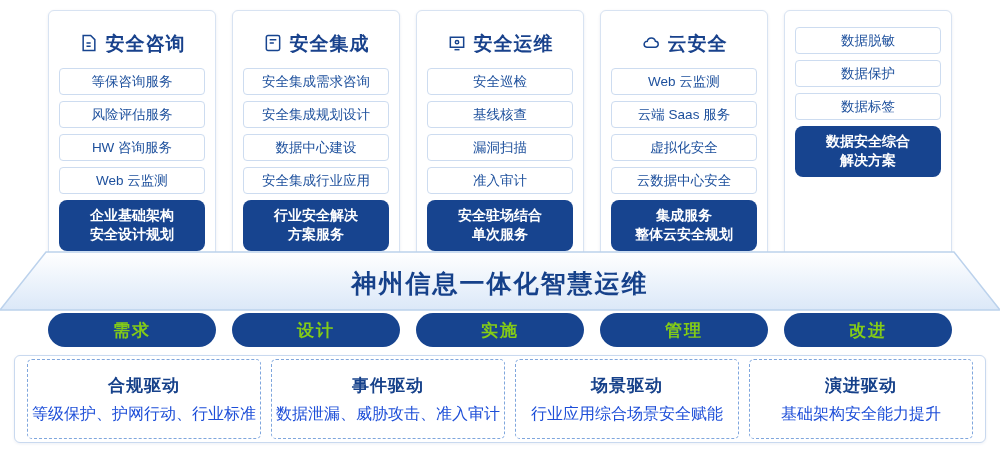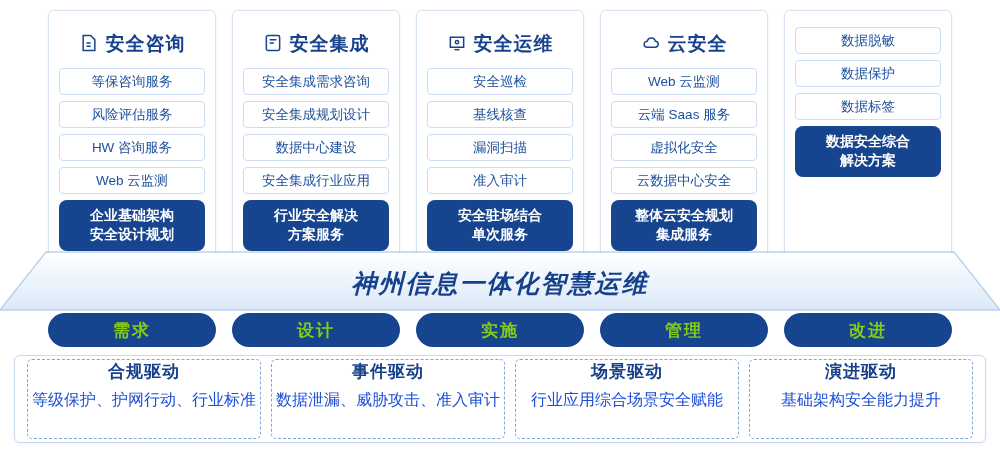--- a/index.html
+++ b/index.html
@@ -87,21 +87,20 @@
   }
   .footer-box span { display: block; }
 
   
   .banner-wrap {
     position: absolute;
     top: 250px;
     left: 0;
     width: 1000px;
     height: 62px;
-    font-style: italic;
   }
   .banner-shape {
     position: absolute;
     inset: 0;
   }
   .banner-text {
     position: absolute;
     width: 100%;
     top: 17px;
     text-align: center;
@@ -158,20 +157,21 @@
   }
   .driver {
     flex: 1 1 0;
     margin: 0 5px;
     border: 1px dashed #7fa6dd;
     border-radius: 5px;
     box-sizing: border-box;
     display: flex;
     flex-direction: column;
     align-items: center;
+    justify-content: center;
     padding: 0 4px;
   }
   .driver-title {
     font-size: 17px;
     font-weight: bold;
     color: #16418a;
     letter-spacing: 1px;
     margin-bottom: 7px;
   }
   .driver-desc {
@@ -255,22 +255,22 @@
             <path d="M7 17h10a3.5 3.5 0 0 0 .3-7A5 5 0 0 0 7.5 10 3.5 3.5 0 0 0 7 17z"></path>
           </svg>
         </span>
         <span class="pillar-title">云安全</span>
       </div>
       <div class="item">Web 云监测</div>
       <div class="item">云端 Saas 服务</div>
       <div class="item">虚拟化安全</div>
       <div class="item">云数据中心安全</div>
       <div class="footer-box">
+        <span>集成服务</span>
         <span>整体云安全规划</span>
-        <span>集成服务</span>
       </div>
     </div>
 
     <div class="pillar">
       <div class="item">数据脱敏</div>
       <div class="item">数据保护</div>
       <div class="item">数据标签</div>
       <div class="footer-box">
         <span>数据安全综合</span>
         <span>解决方案</span>

